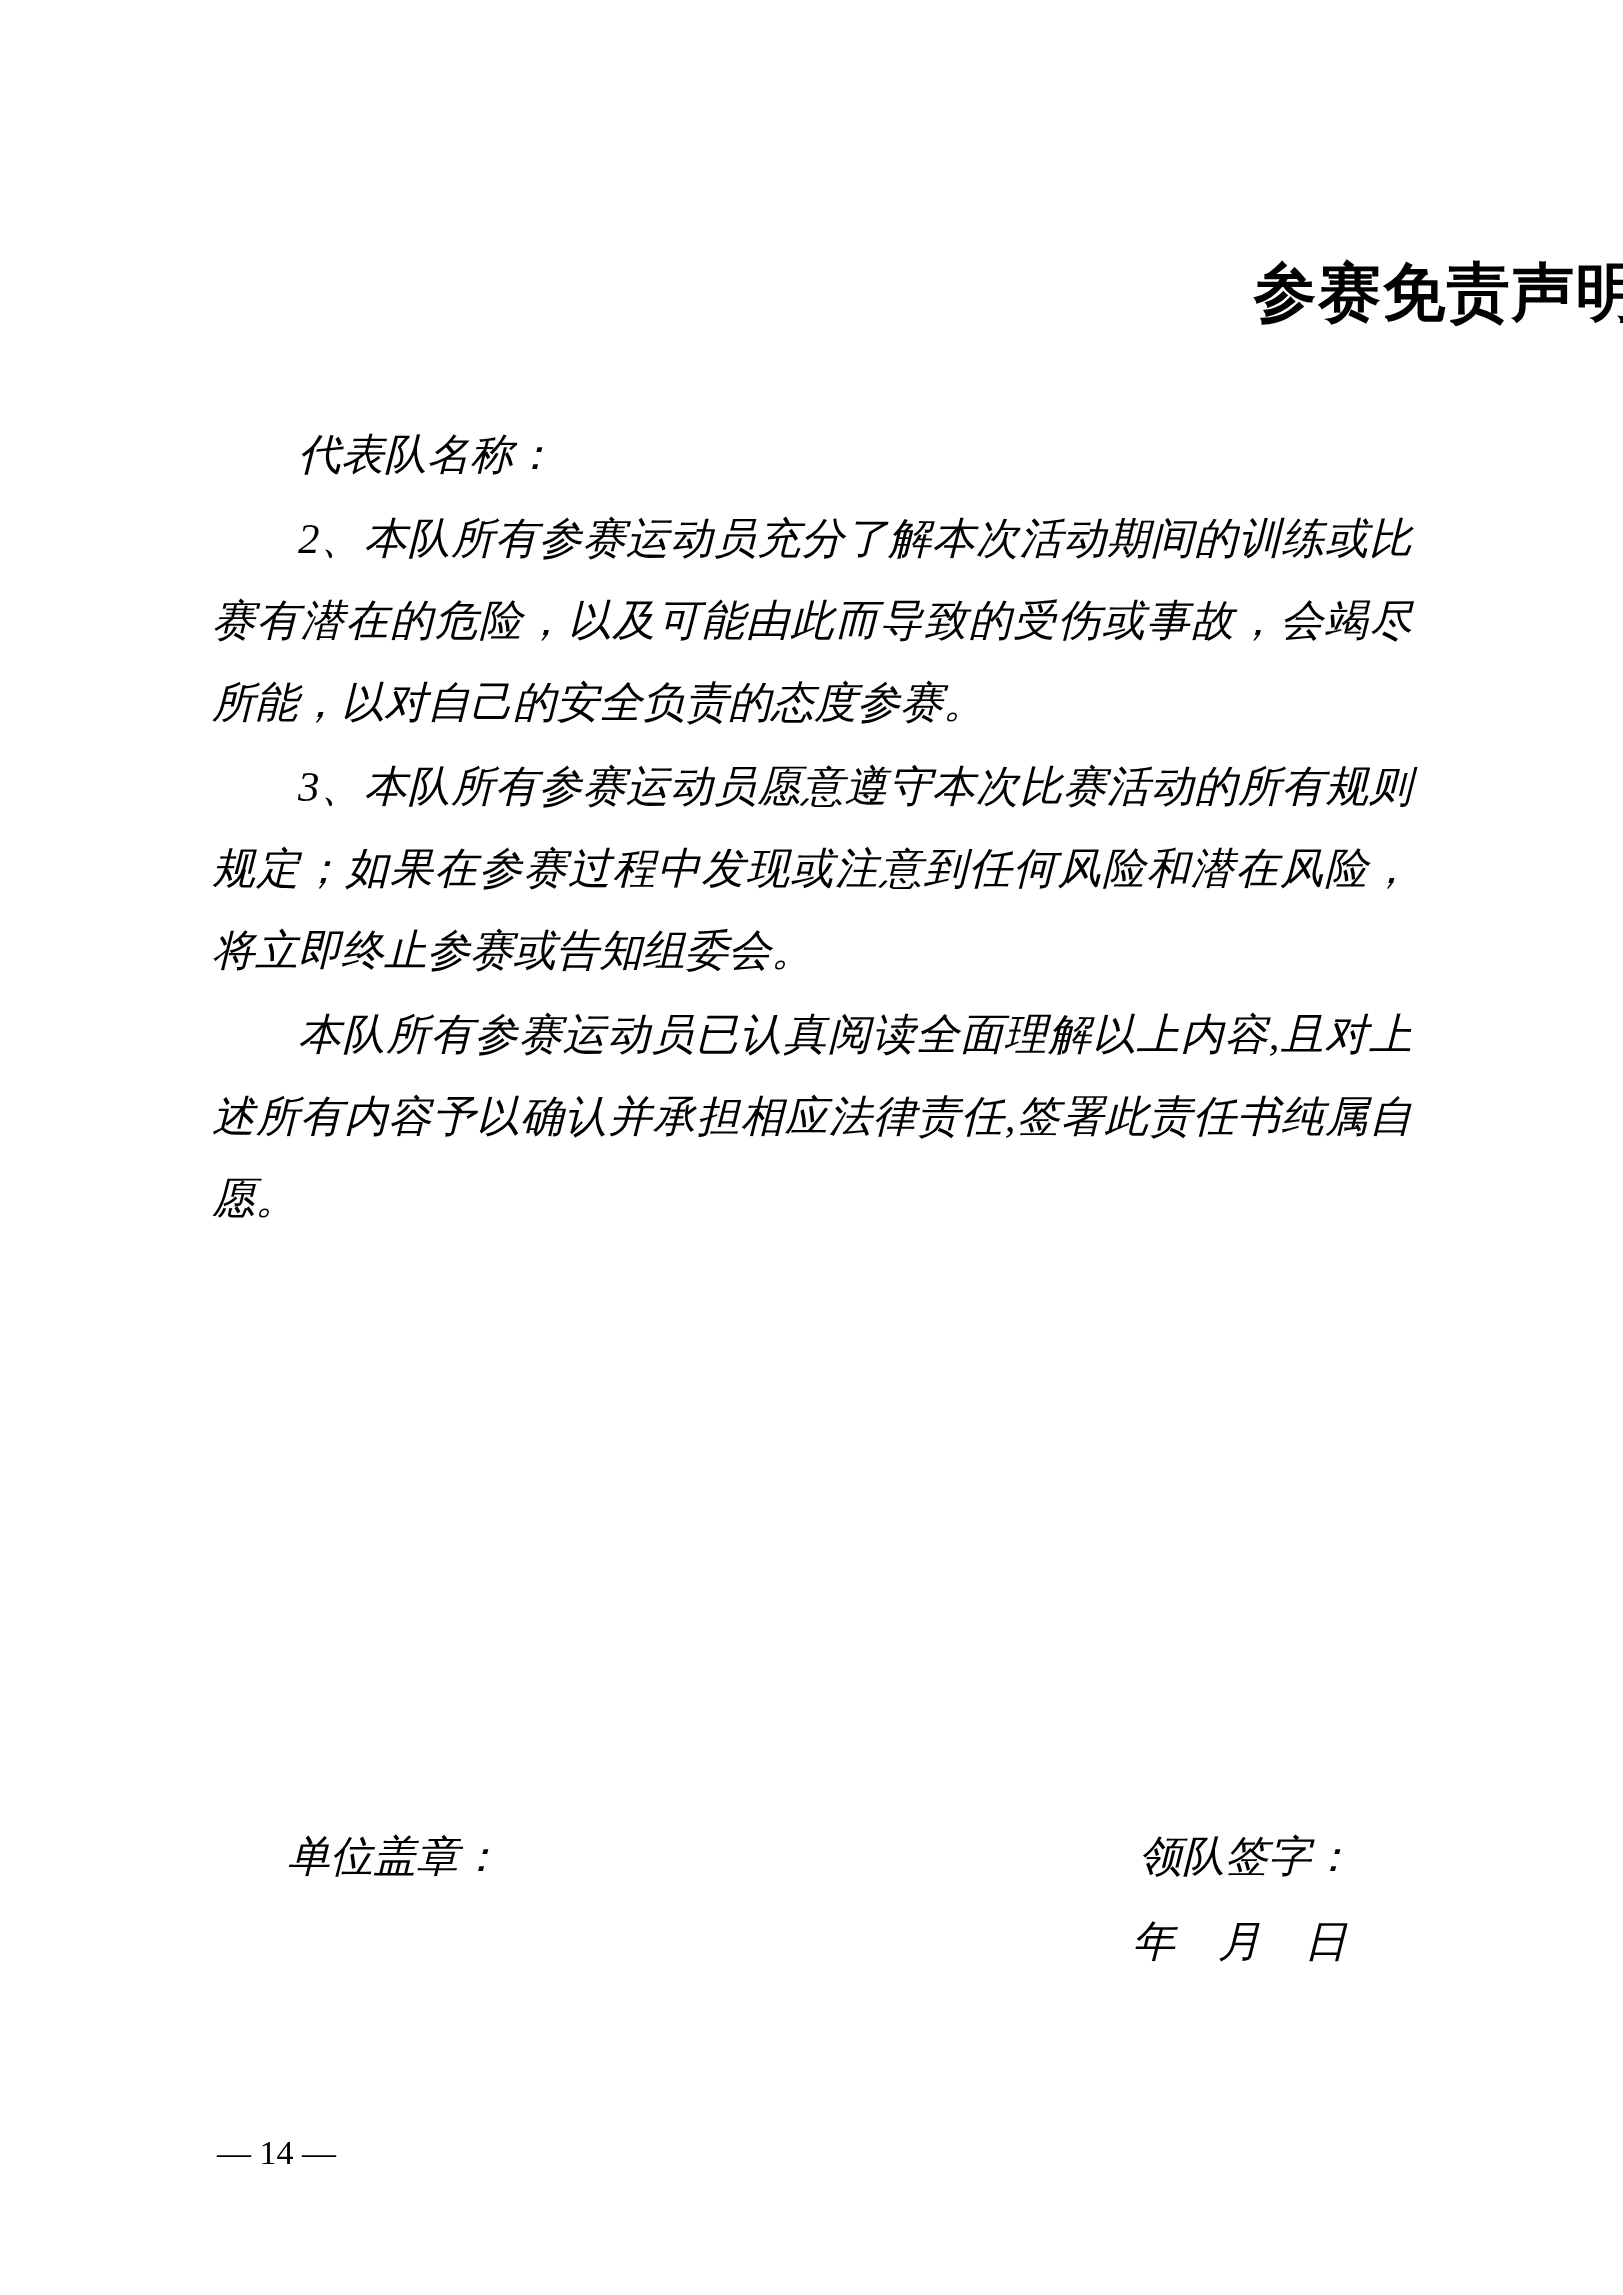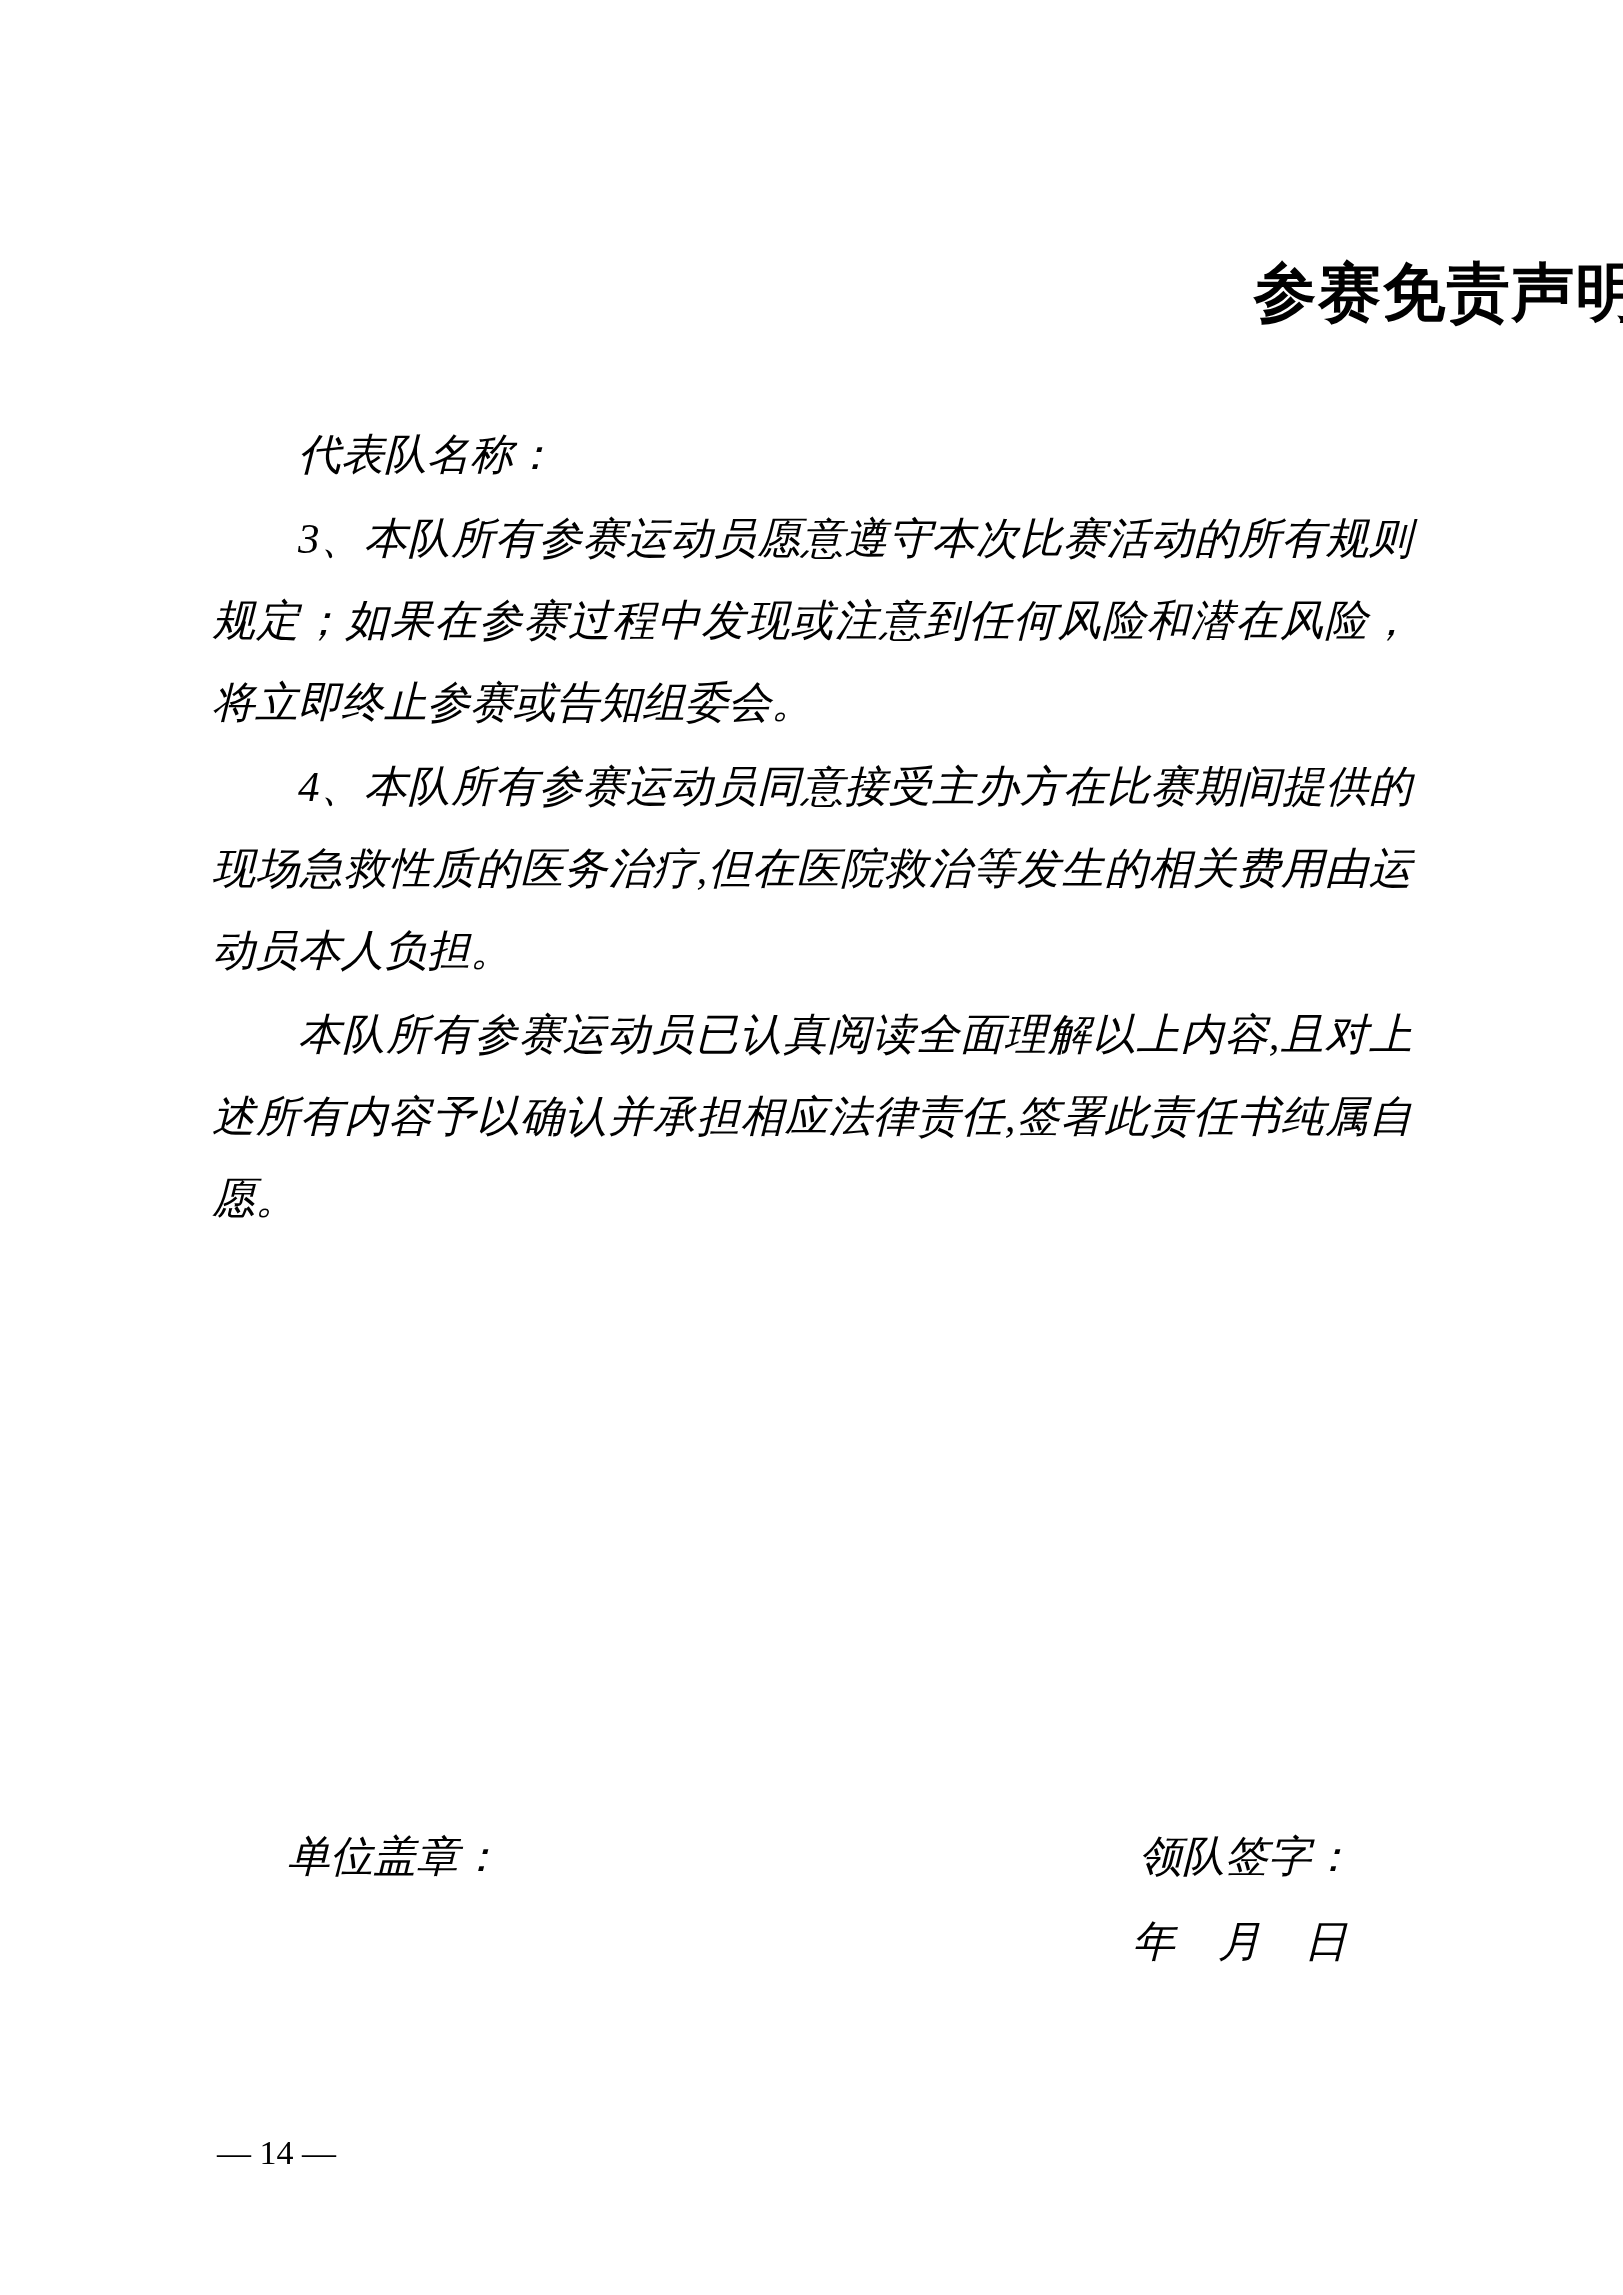--- a/index.html
+++ b/index.html
@@ -80,22 +80,22 @@
 </style>
 </head>
 <body>
 
 <div class="page">
 
   <h1 class="doc-title">参赛免责声明</h1>
 
   <div class="doc-body">
     <p>代表队名称：</p>
+    <p>2、本队所有参赛运动员充分了解本次活动期间的训练或比赛有潜在的危险，以及可能由此而导致的受伤或事故，会竭尽所能，以对自己的安全负责的态度参赛。</p>
     <p>3、本队所有参赛运动员愿意遵守本次比赛活动的所有规则规定；如果在参赛过程中发现或注意到任何风险和潜在风险，将立即终止参赛或告知组委会。</p>
-    <p>4、本队所有参赛运动员同意接受主办方在比赛期间提供的现场急救性质的医务治疗,但在医院救治等发生的相关费用由运动员本人负担。</p>
     <p>本队所有参赛运动员已认真阅读全面理解以上内容,且对上述所有内容予以确认并承担相应法律责任,签署此责任书纯属自愿。</p>
   </div>
 
   <div class="sig-row">
     <span class="sig-stamp">单位盖章：</span>
     <span class="sig-leader">领队签字：</span>
   </div>
 
   <div class="date-row">
     <span class="date-line">年　月　日</span>

